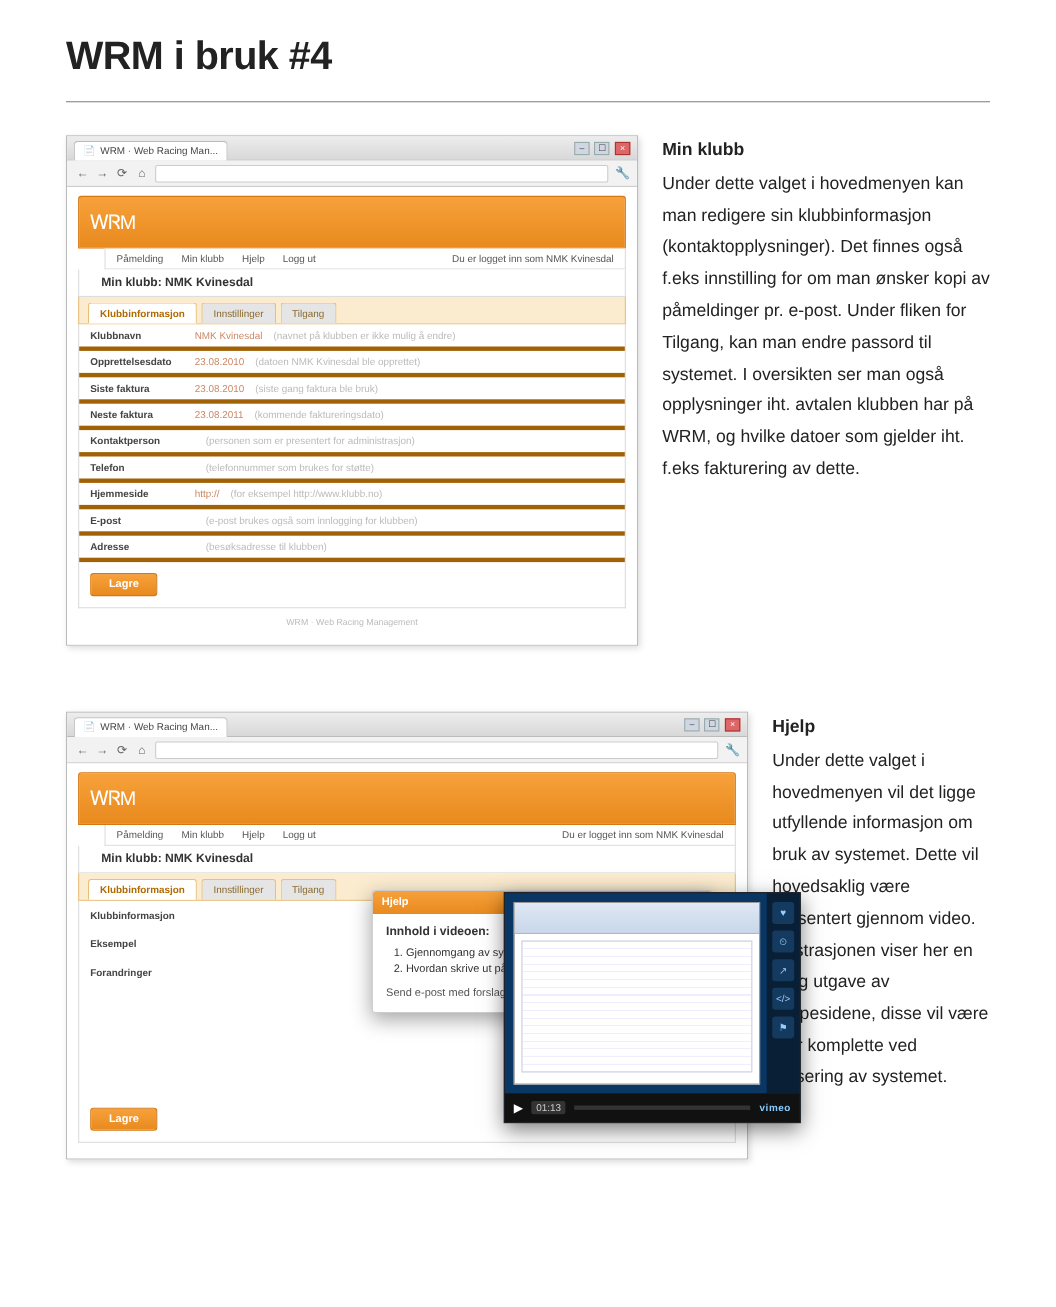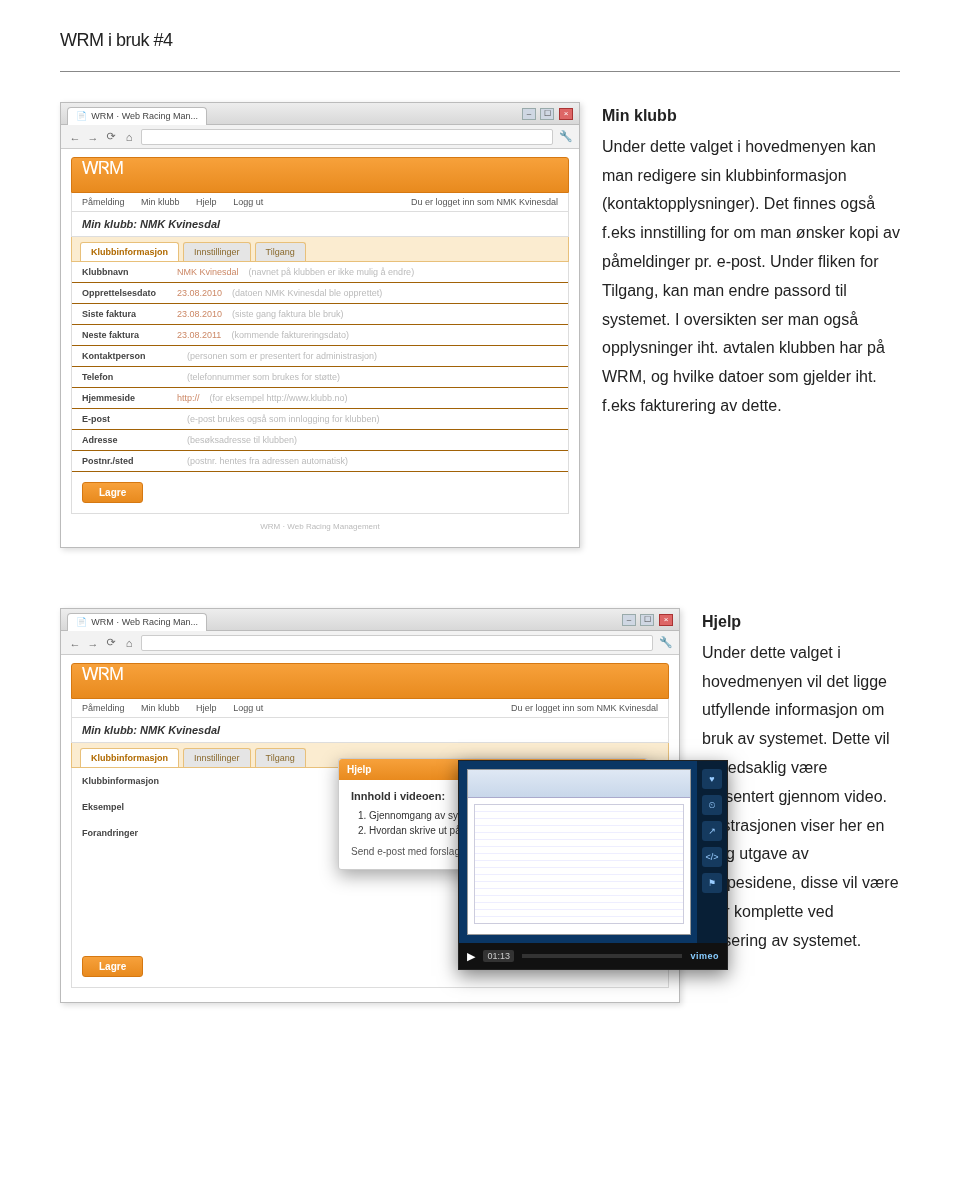--- a/index.html
+++ b/index.html
@@ -5,22 +5,22 @@
   * { box-sizing: border-box; margin: 0; padding: 0; }
   body {
     width: 960px;
     background: #fff;
     font-family: "Trebuchet MS", "Arial", sans-serif;
     color: #222;
     padding: 30px 60px 120px 60px;
   }
   .page-title {
     font-family: "Arial Black", "Arial", sans-serif;
-    font-weight: 400;
-    font-size: 18px;
+    font-weight: 700;
+    font-size: 36px;
     letter-spacing: -0.5px;
     margin-bottom: 20px;
   }
   hr.sep {
     border: none;
     border-top: 1px solid #888;
     margin-bottom: 30px;
   }
 
   .section { display: flex; gap: 22px; margin-bottom: 60px; align-items: flex-start; }
@@ -63,49 +63,49 @@
   .chrome-nav .url {
     flex:1; height:16px; border:1px solid #ccc; background:#fff; border-radius:2px;
   }
 
   
   .app-wrap { padding: 8px 10px 14px; background:#fff; }
   .app-header {
     background: linear-gradient(#f7a13b,#e88a1e);
     border: 1px solid #d57812;
     border-radius: 3px 3px 0 0;
-    height: 36px;
-    display: flex; padding: 0 10px;
+    height: 48px;
+    display: flex; align-items: center; padding: 0 10px;
   }
   .logo { color:#fff; font-family: "Arial Black", sans-serif; font-size: 18px; letter-spacing: -1px; }
   .app-menu {
     display:flex; align-items:center; justify-content:space-between;
     background:#fff; border:1px solid #ddd; border-top:none;
-    padding: 4px 10px; font-size: 9px; color:#555;
+    padding: 4px 10px; font-size: 9px; color:#555;margin-left:24px;
   }
   .app-menu .links span { margin-right: 14px; color:#555; }
   .bc-row {
     border:1px solid #ddd; border-top:none; background:#fff;
-    padding: 6px 10px; font-size: 11px; font-weight: 700; color:#333;font-style:italic;
+    padding: 6px 20px; font-size: 11px; font-weight: 700; color:#333;
   }
   .tabs-row {
     display:flex; gap:4px; background:#fbecd0; border:1px solid #e8c07a; border-top:none;
     padding: 5px 8px 0 8px; font-size:9px;
   }
   .mini-tab {
     padding:4px 10px; border:1px solid #e8c07a; border-bottom:none;
     border-radius:3px 3px 0 0; background:#e5e5e5; color:#8a6a2e;
   }
   .mini-tab.active { background:#fff; color:#b06a00; font-weight:700; }
 
   
   .form-area {
     border:1px solid #ddd; border-top:none; background:#fff; font-size:9px; color:#555;
   }
-  .frow { display:flex; align-items:center; padding:5px 10px; border-bottom:1px solid #a16207; }
+  .frow { display:flex; align-items:center; padding:5px 10px; border-bottom:4px solid #a16207; }
   .frow .lbl { width:95px; font-weight:700; color:#444; }
   .frow .val { color:#c86; }
   .frow .hint { color:#bbb; margin-left:10px; }
   .btn-orange {
     display:inline-block; margin:10px; padding:4px 16px; font-size:10px; font-weight:700;
     color:#fff; background:linear-gradient(#f7a13b,#e88a1e);
     border:1px solid #d57812; border-radius:3px;
   }
   .footer-tiny { text-align:center; font-size:8px; color:#bbb; padding:8px 0 2px; }
 
@@ -268,25 +268,20 @@
             </div>
           <div class="frow">
               <span class="lbl">E-post</span>
               <span class="val"></span>
               <span class="hint">(e-post brukes også som innlogging for klubben)</span>
             </div>
           <div class="frow">
               <span class="lbl">Adresse</span>
               <span class="val"></span>
               <span class="hint">(besøksadresse til klubben)</span>
-            </div>
-          <div class="frow">
-              <span class="lbl">Postnr./sted</span>
-              <span class="val"></span>
-              <span class="hint">(postnr. hentes fra adressen automatisk)</span>
             </div>
           <span class="btn-orange">Lagre</span>
         </div>
         <div class="footer-tiny">WRM · Web Racing Management</div>
       </div>
     </div>
   </div>
 
   <div class="text-col">
     <div class="h">Min klubb</div>

